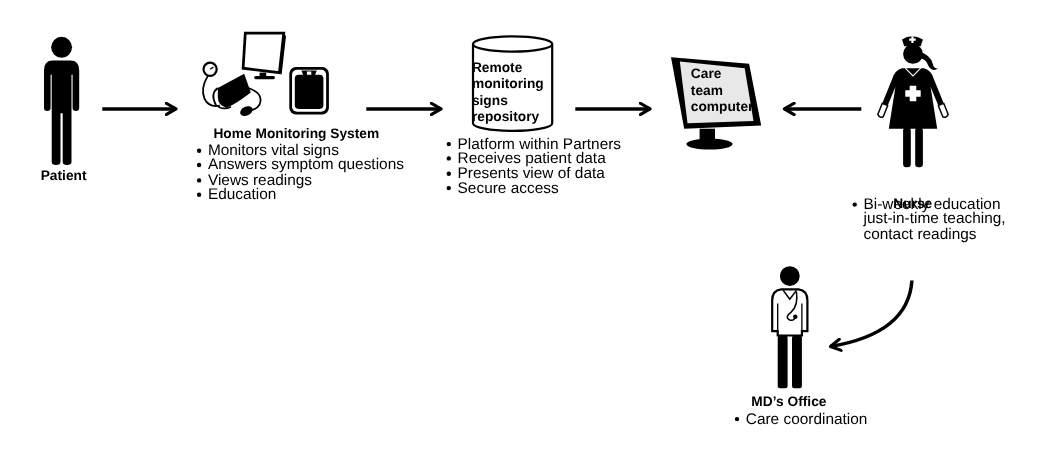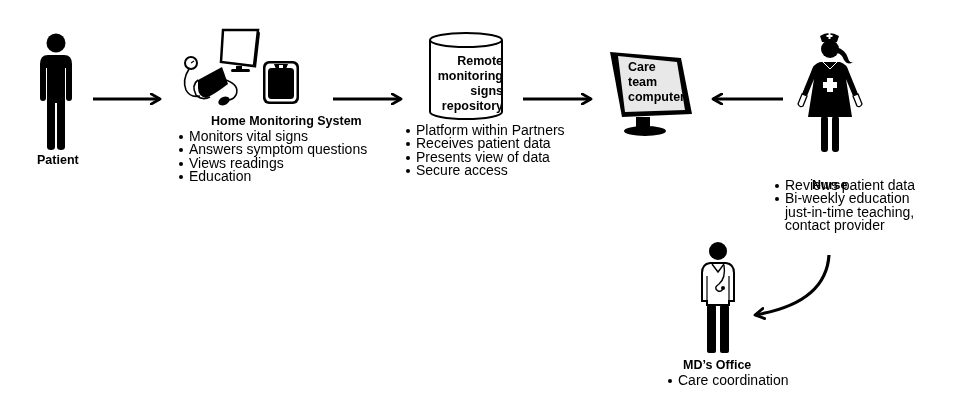--- a/index.html
+++ b/index.html
@@ -3,21 +3,21 @@
 <meta charset="utf-8">
 <style>
   html, body { margin:0; padding:0; background:#ffffff; }
   body { width:958px; height:411px; position:relative; overflow:hidden;
          font-family:"Liberation Sans", sans-serif; color:#000; }
   svg.canvas { position:absolute; left:0; top:0; }
   .lbl { position:absolute; font-weight:bold; font-size:12.5px; white-space:nowrap; }
   ul.bul { position:absolute; margin:0; padding:0; list-style:none; font-size:14px; line-height:13.3px; }
   ul.bul li { position:relative; padding-left:11px; white-space:nowrap; }
   ul.bul li::before { content:""; position:absolute; left:1px; top:5px; width:4px; height:4px; border-radius:50%; background:#000; }
-  .cyl-text { position:absolute; font-weight:bold; font-size:12.5px; line-height:15px; text-align:right; width:74px; }
+  .cyl-text { position:absolute; font-weight:bold; font-size:12.5px; line-height:15px; text-align:left; width:74px; }
   .scr-text { position:absolute; font-weight:bold; font-size:12.5px; line-height:15px; }
 </style>
 </head>
 <body>
 
 <svg class="canvas" width="958" height="411" viewBox="0 0 958 411">
   <defs>
     <marker id="ah" viewBox="0 0 10 10" refX="8" refY="5" markerWidth="4" markerHeight="4" orient="auto">
       <path d="M1,1 L8,5 L1,9" fill="none" stroke="#000" stroke-width="2.2" stroke-linecap="round" stroke-linejoin="round"></path>
     </marker>
@@ -92,21 +92,21 @@
 
   <line x1="93" y1="99" x2="160" y2="99" stroke="#000" stroke-width="3.2" marker-end="url(#ah)"></line>
   <line x1="333" y1="99" x2="401" y2="99" stroke="#000" stroke-width="3.2" marker-end="url(#ah)"></line>
   <line x1="523" y1="99" x2="591" y2="99" stroke="#000" stroke-width="3.2" marker-end="url(#ah)"></line>
   <line x1="783" y1="99" x2="713" y2="99" stroke="#000" stroke-width="3.2" marker-end="url(#ah)"></line>
   <path d="M829,255 Q826,303 755,315" fill="none" stroke="#000" stroke-width="3.2" marker-end="url(#ah)"></path>
 </svg>
 
 <div class="lbl" style="left:37px;top:153px;">Patient</div>
 
-<div class="lbl" style="left:183px;top:114px;padding-left:28px;">Home Monitoring System</div>
+<div class="lbl" style="left:166px;top:114px;padding-left:28px;">Home Monitoring System</div>
 <ul class="bul" style="left:178px;top:130px;">
   <li>Monitors vital signs</li>
   <li>Answers symptom questions</li>
   <li>Views readings</li>
   <li>Education</li>
 </ul>
 
 <div class="cyl-text" style="left:429px;top:54px;">
   <div>Remote</div>
   <div>monitoring</div>
@@ -121,23 +121,22 @@
 </ul>
 
 <div class="scr-text" style="left:628px;top:60px;">
   <div>Care</div>
   <div>team</div>
   <div>computer</div>
 </div>
 
 <div class="lbl" style="left:812px;top:163px;margin-top:15px;">Nurse</div>
 <ul class="bul" style="left:774px;top:179px;">
-  <li>Reviews patient data</li>
   <li>Bi-weekly education</li>
   <li style="padding-left:11px;" class="cont">just-in-time teaching,</li>
-  <li style="padding-left:11px;" class="cont">contact provider</li>
+  <li style="padding-left:11px;" class="cont">contact readings</li>
 </ul>
 <style>ul.bul li.cont::before{display:none;}</style>
 
 <div class="lbl" style="left:683px;top:358px;">MD’s Office</div>
 <ul class="bul" style="left:667px;top:374px;">
   <li>Care coordination</li>
 </ul>
 
 </body></html>

